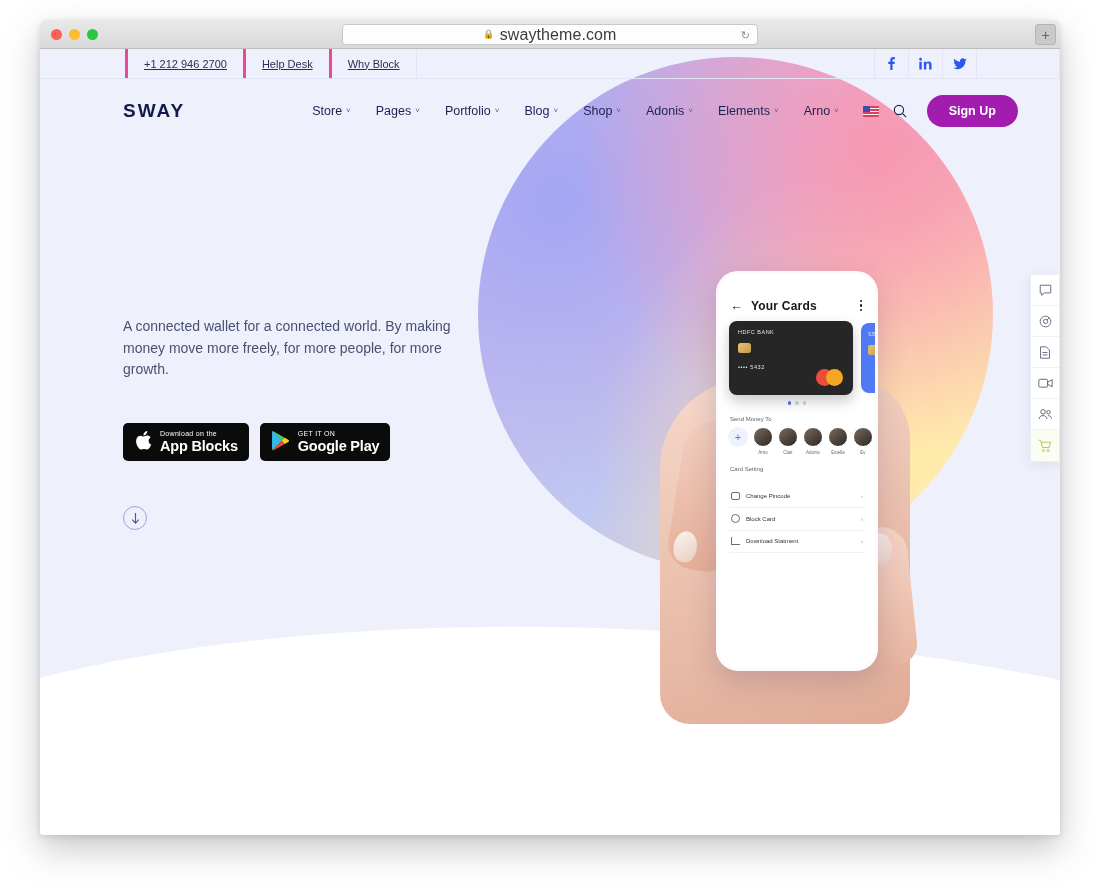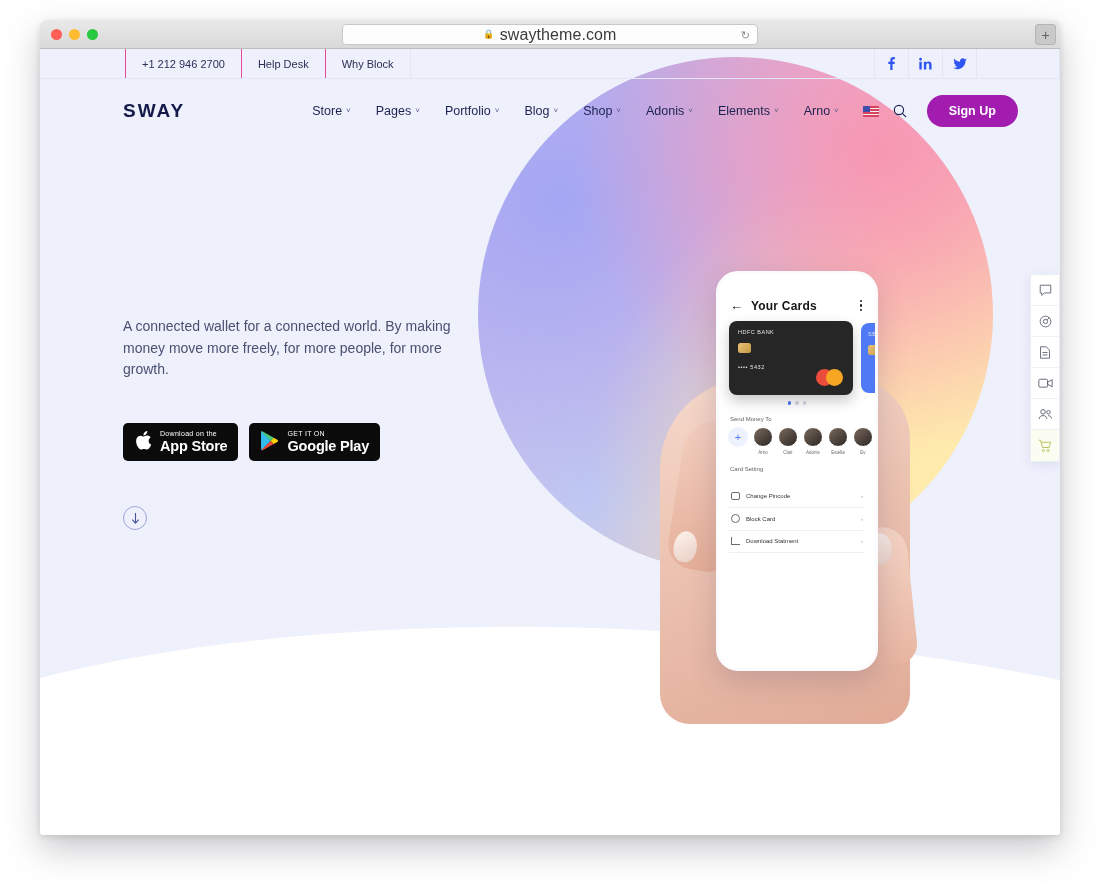--- a/index.html
+++ b/index.html
@@ -84,22 +84,23 @@
   
   .topbar {
     position: absolute; left: 0; top: 0; width: 1020px; height: 30px;
     display: flex; align-items: stretch;
     border-bottom: 1px solid #e2e5f6;
     font-size: 11px; color: #2b2f55;
   }
   .topbar-left { display: flex; margin-left: 85px; }
   .topbar-item {
     display: flex; align-items: center; padding: 3px 16px;
-    border-left: 1px solid #ec4899;
+    border-left: 3px solid #ec4899;
     white-space: nowrap;
+    text-decoration: underline;
   }
   .topbar-item:last-child { border-right: 1px solid #e2e5f6; }
   .topbar-spacer { flex: 1; }
   .topbar-social { display: flex; }
   .social-item {
     width: 34px; display: flex; align-items: center; justify-content: center;
     border-left: 1px solid #e2e5f6;
     color: #2f55f0;
   }
   .topbar-endcap { width: 84px; border-left: 1px solid #e2e5f6; border-right: 1px solid #e2e5f6; }
@@ -482,21 +483,21 @@
 
       <div class="store-badges">
         <div class="badge">
           <span>
             <svg width="18" height="21" viewBox="0 0 18 21">
               <path fill="#ffffff" d="M14.6 11c0-2.4 1.9-3.5 2-3.6-1.1-1.6-2.8-1.8-3.4-1.8-1.4-.2-2.8.9-3.5.9s-1.8-.8-3-.8c-1.5 0-3 .9-3.8 2.3-1.6 2.8-.4 7 1.2 9.3.8 1.1 1.7 2.4 2.9 2.3 1.2 0 1.6-.7 3-.7s1.8.7 3 .7c1.3 0 2.1-1.1 2.9-2.3.9-1.3 1.3-2.6 1.3-2.7-.1 0-2.6-1-2.6-3.6zM12.3 4.1c.6-.8 1.1-1.9 1-3-.9 0-2.1.6-2.8 1.4-.6.7-1.2 1.9-1 3 1 .1 2.1-.5 2.8-1.4z"></path>
             </svg>
           </span>
           <span class="badge-txt">
             <span class="badge-small">Download on the</span>
-            <span class="badge-big">App Store</span>
+            <span class="badge-big">App Blocks</span>
           </span>
         </div>
 
         <div class="badge">
           <span>
             <svg width="19" height="21" viewBox="0 0 20 22">
               <path fill="#32bbef" d="M1.6 1.1C1.3 1.4 1.1 1.9 1.1 2.5v17c0 .6.2 1.1.5 1.4l.1.1 9.5-9.5v-.2L1.6 1.1z"></path>
               <path fill="#ffd400" d="M14.3 14.7l-3.1-3.2v-.2l3.1-3.2.1.1 3.8 2.1c1.1.6 1.1 1.6 0 2.2l-3.9 2.2z"></path>
               <path fill="#eb4d3d" d="M14.4 14.6L11.2 11.4 1.6 21c.4.4 1 .4 1.7.1l11.1-6.5"></path>
               <path fill="#4bc97f" d="M14.4 8.2L3.3 1.8C2.6 1.4 2 1.5 1.6 1.9l9.6 9.5 3.2-3.2z"></path>

